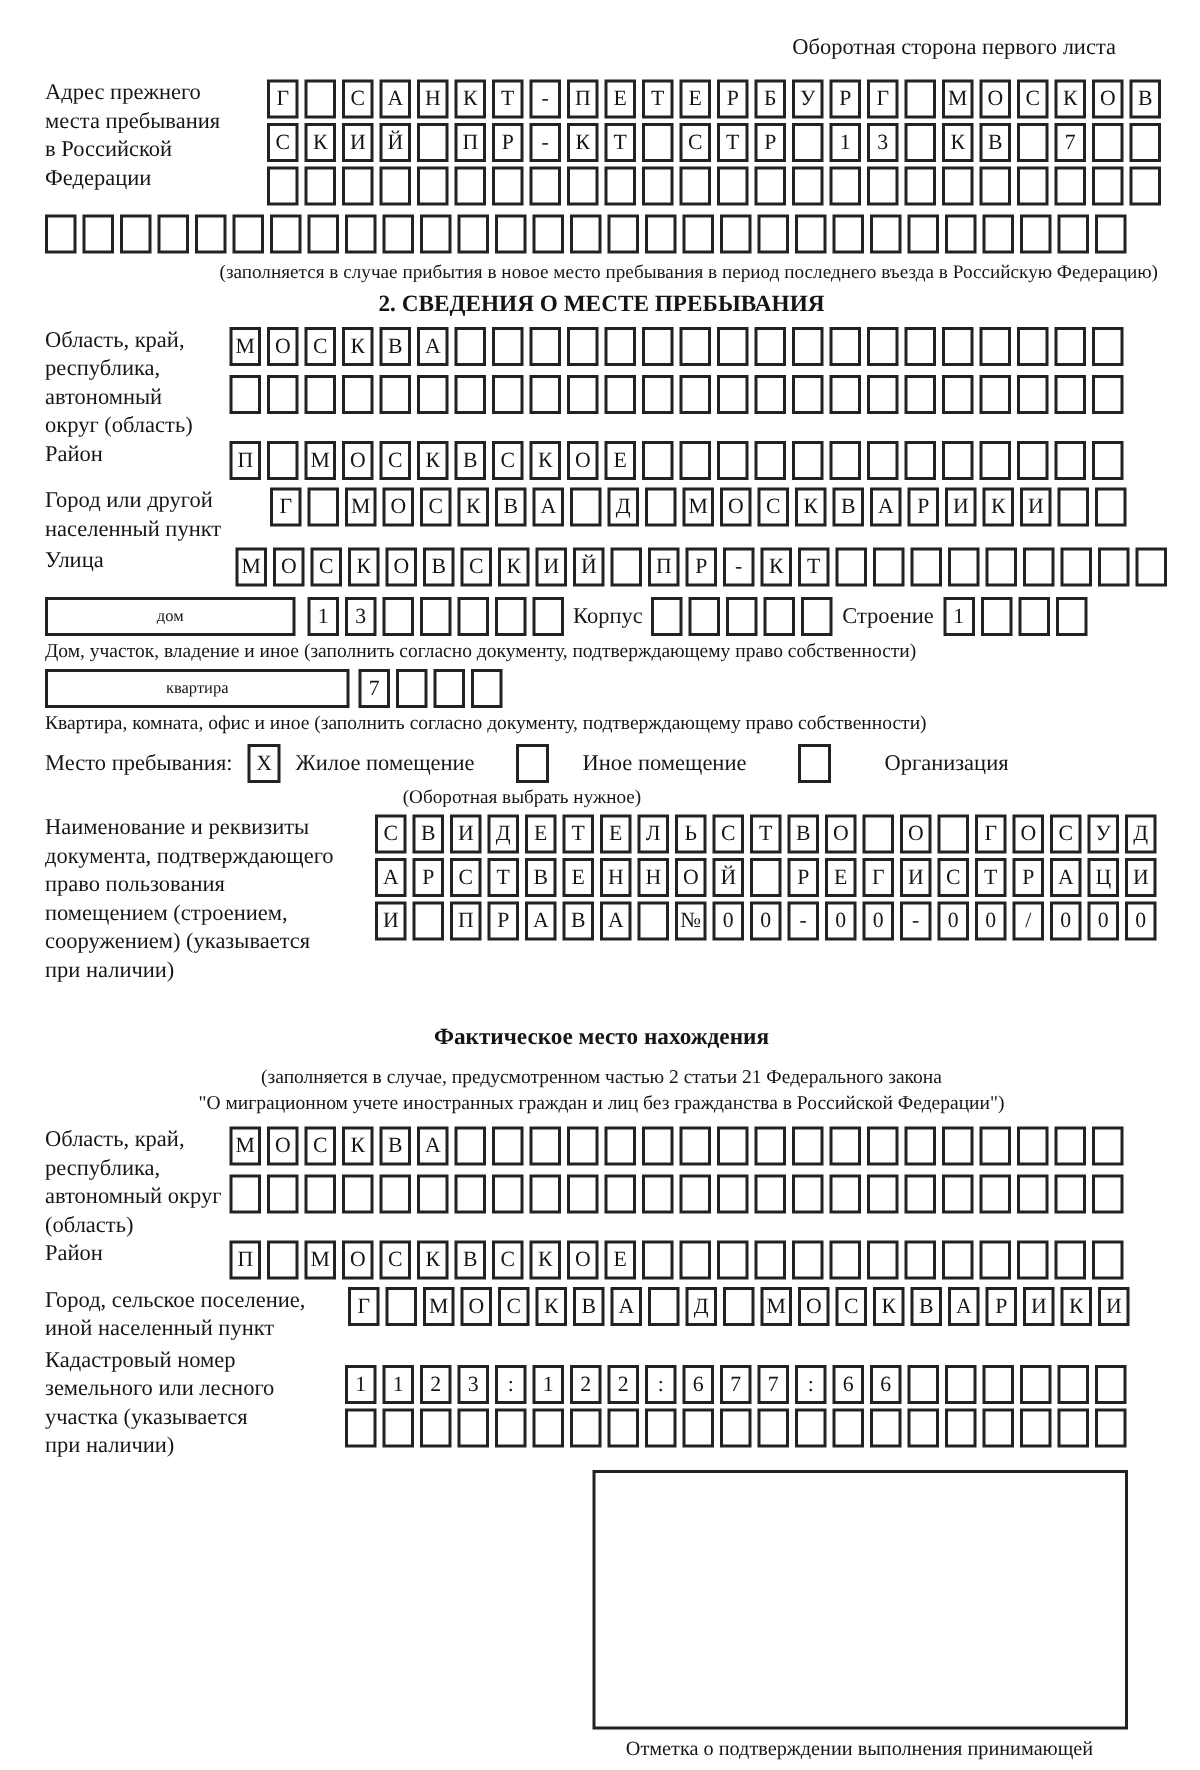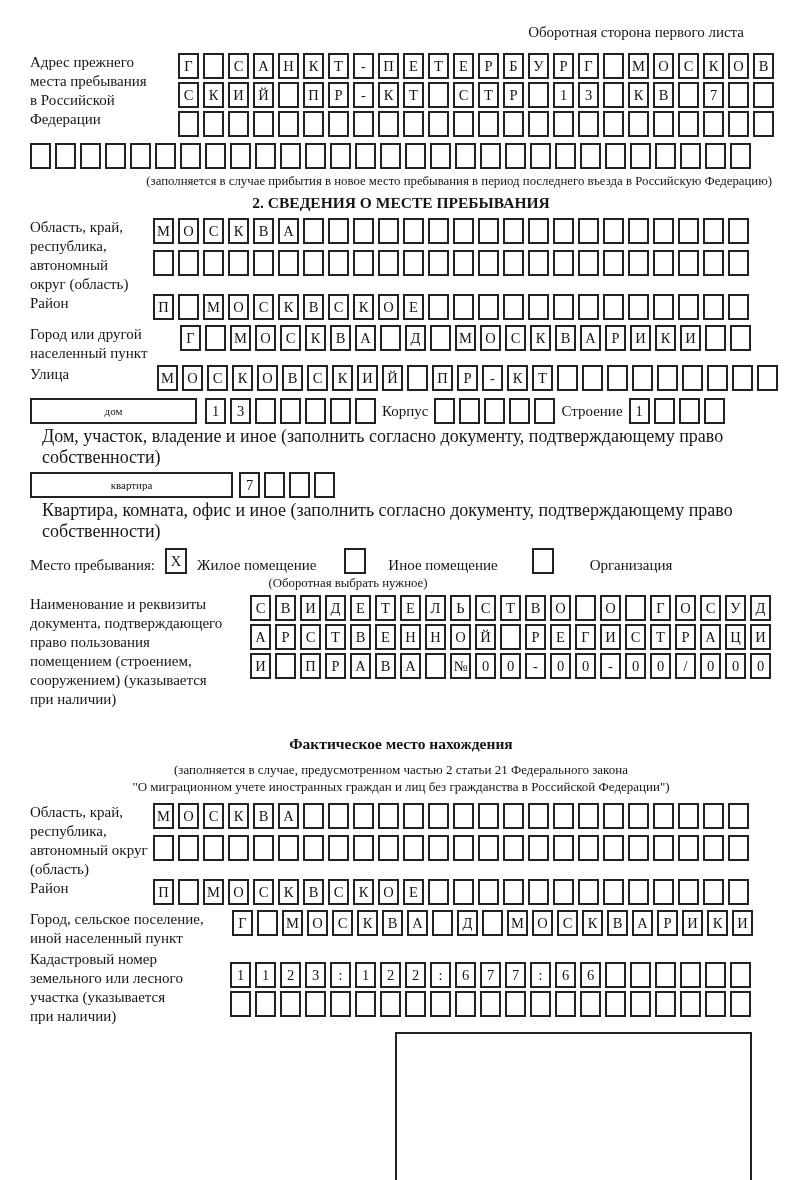--- a/index.html
+++ b/index.html
@@ -18,23 +18,23 @@
   .note{font-size:12.8px;text-align:right;margin:2px 0 5px 0;}
   .sec-title{font-size:15.5px;font-weight:bold;text-align:center;margin:2px 0 6px 0;}
   .mb6{margin-bottom:6px;} .mb3{margin-bottom:3px;}
   .mt8{margin-top:8px;} .mt12{margin-top:12px;}
   
   .inline-row{display:flex;align-items:center;margin-bottom:2px;}
   .widebox{border:2px solid #222;height:22px;display:flex;align-items:center;justify-content:center;font-size:11px;flex:0 0 auto;}
   .wb165{width:163px;} .wb200{width:199px;}
   .gap8{width:8px;flex:0 0 auto;} .gap6{width:6px;flex:0 0 auto;}
   .inline-lbl{font-size:15px;flex:0 0 auto;padding:0 6px;}
-  .small-note{font-size:18px;margin:1px 0 4px 12px;}
+  .small-note{font-size:13px;margin:1px 0 4px 0;}
   
-  .stay-row{display:flex;align-items:flex-end;margin-top:6px;font-size:15px;}
+  .stay-row{display:flex;align-items:center;margin-top:6px;font-size:15px;}
   .checkbox{width:18px;height:22px;border:2px solid #222;display:inline-flex;align-items:center;justify-content:center;font-size:14.5px;flex:0 0 auto;}
   .stay-hint{font-size:12.8px;text-align:center;width:340px;margin-left:148px;margin-top:2px;margin-bottom:4px;}
   .sp{display:inline-block;flex:0 0 auto;}
   
   .center-note{font-size:13px;text-align:center;line-height:17px;}
   .fakt-title{font-size:15.5px;font-weight:bold;text-align:center;margin:26px 0 8px 0;}
   .stamp-box{width:353px;height:169px;border:2px solid #222;margin-left:365px;margin-top:6px;}
   .stamp-caption{width:440px;margin-left:323px;margin-top:4px;font-size:13.5px;line-height:17.5px;text-align:center;}
 </style>
 </head>

